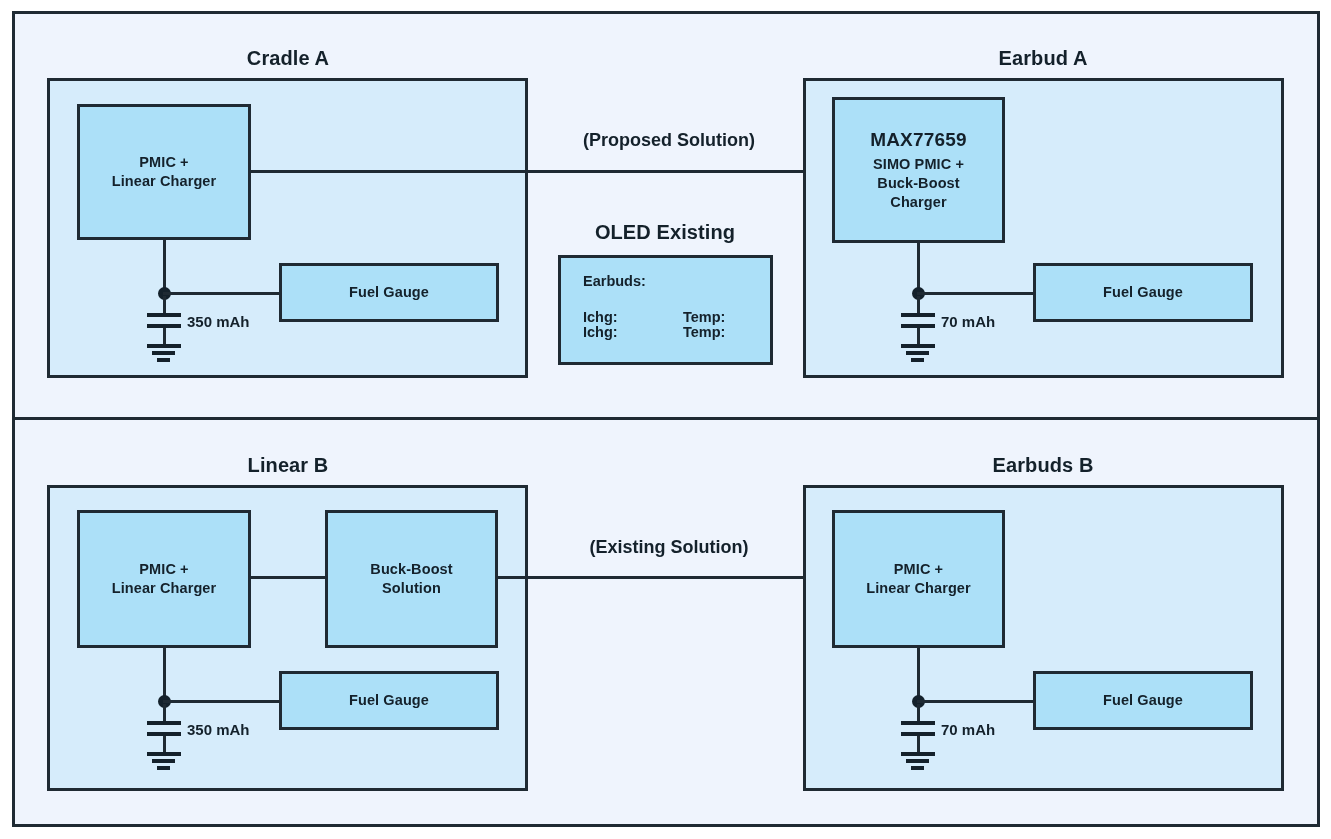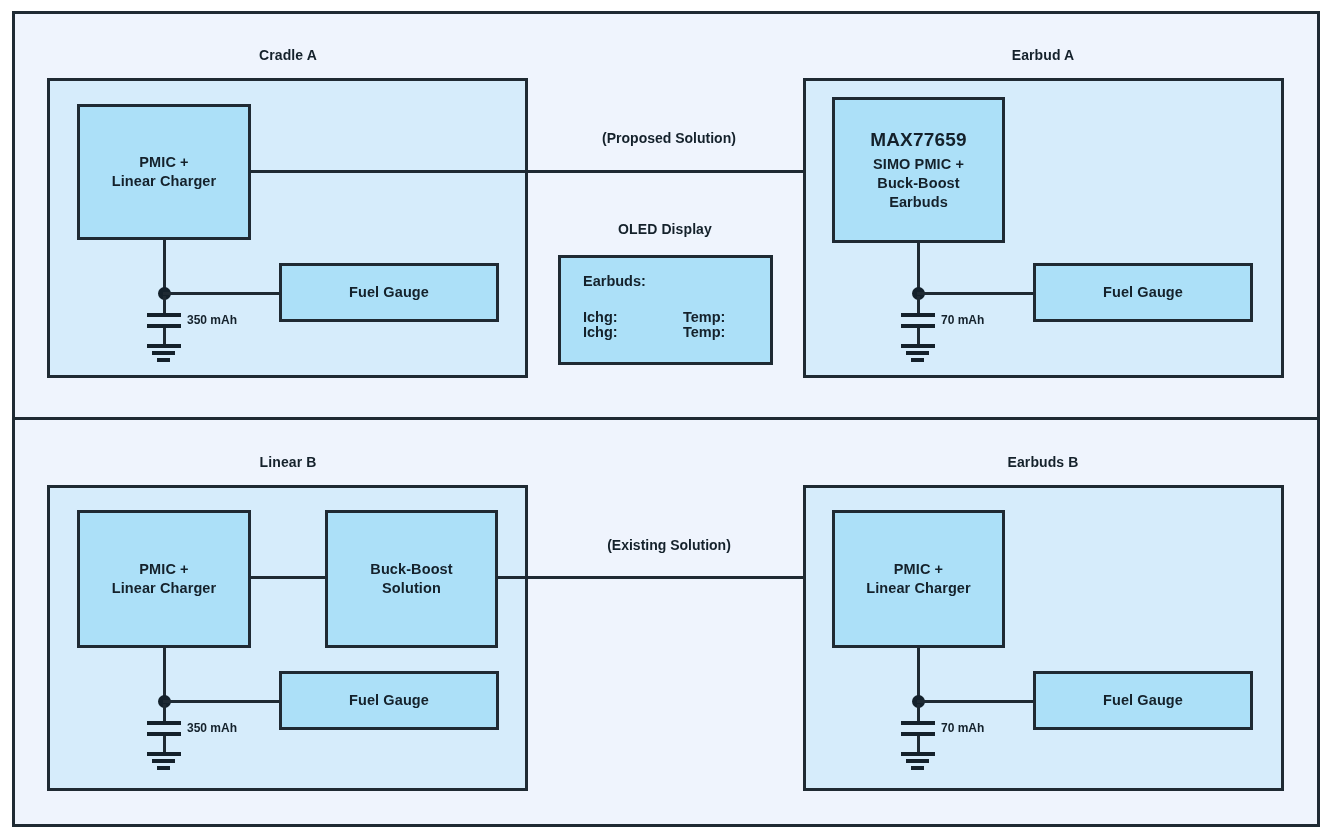--- a/index.html
+++ b/index.html
@@ -32,21 +32,21 @@
     position: absolute;
     left: 12px;
     top: 417px;
     width: 1308px;
     height: 3px;
     background: #1f2a33;
   }
   
   .section-title {
     position: absolute;
-    font-size: 14px;
+    font-size: 20px;
     font-weight: bold;
     color: #14212b;
     letter-spacing: 0.1px;
     white-space: nowrap;
     text-align: center;
     transform: translateX(-50%);
   }
   
   .panel {
     position: absolute;
@@ -123,28 +123,28 @@
     width: 34px;
   }
   
   .gnd-bar {
     position: absolute;
     height: 4px;
     background: #14212b;
   }
   .cap-label {
     position: absolute;
-    font-size: 12px;
+    font-size: 15px;
     font-weight: bold;
     color: #14212b;
     white-space: nowrap;
   }
   .flow-label {
     position: absolute;
-    font-size: 14px;
+    font-size: 18px;
     font-weight: bold;
     color: #14212b;
     white-space: nowrap;
     transform: translateX(-50%);
   }
 </style>
 </head>
 <body>
 
 <div id="stage">
@@ -176,21 +176,21 @@
 
   <div class="wire-v" style="left:163px; top:296px; height:17px;"></div>
   <div class="cap-plate" style="left:147px; top:313px;"></div>
   <div class="cap-plate" style="left:147px; top:324px;"></div>
   <div class="wire-v" style="left:163px; top:328px; height:16px;"></div>
   <div class="gnd-bar" style="left:147px; top:344px; width:34px;"></div>
   <div class="gnd-bar" style="left:152px; top:351px; width:23px;"></div>
   <div class="gnd-bar" style="left:157px; top:358px; width:13px;"></div>
   <div class="cap-label" style="left:187px; top:313px;">350 mAh</div>
 
-  <div class="section-title" style="left:665px; top:221px;">OLED Display</div>
+  <div class="section-title" style="left:665px; top:221px;">OLED Existing</div>
   <div class="oled" style="left:558px; top:255px; width:215px; height:110px;">
     <div class="oled-row">
       <span>Earbuds:</span>
     </div>
     <div class="oled-row spacer"></div>
     <div class="oled-row">
       <span class="oled-c1">Ichg:</span>
       <span>Temp:</span>
     </div>
     <div class="oled-row">
@@ -200,21 +200,21 @@
   </div>
 
   <div class="section-title" style="left:1043px; top:47px;">Earbud A</div>
 
   <div class="panel" style="left:803px; top:78px; width:481px; height:300px;"></div>
 
   <div class="block" style="left:832px; top:97px; width:173px; height:146px;">
     <span class="line big">MAX77659</span>
     <span class="line">SIMO PMIC +</span>
     <span class="line">Buck-Boost</span>
-    <span class="line">Earbuds</span>
+    <span class="line">Charger</span>
   </div>
 
   <div class="wire-v" style="left:917px; top:241px; height:55px;"></div>
   <div class="dot" style="left:912px; top:287px;"></div>
   <div class="wire-h" style="left:917px; top:292px; width:119px;"></div>
 
   <div class="block" style="left:1033px; top:263px; width:220px; height:59px;">
     <span class="line">Fuel Gauge</span>
   </div>
 

